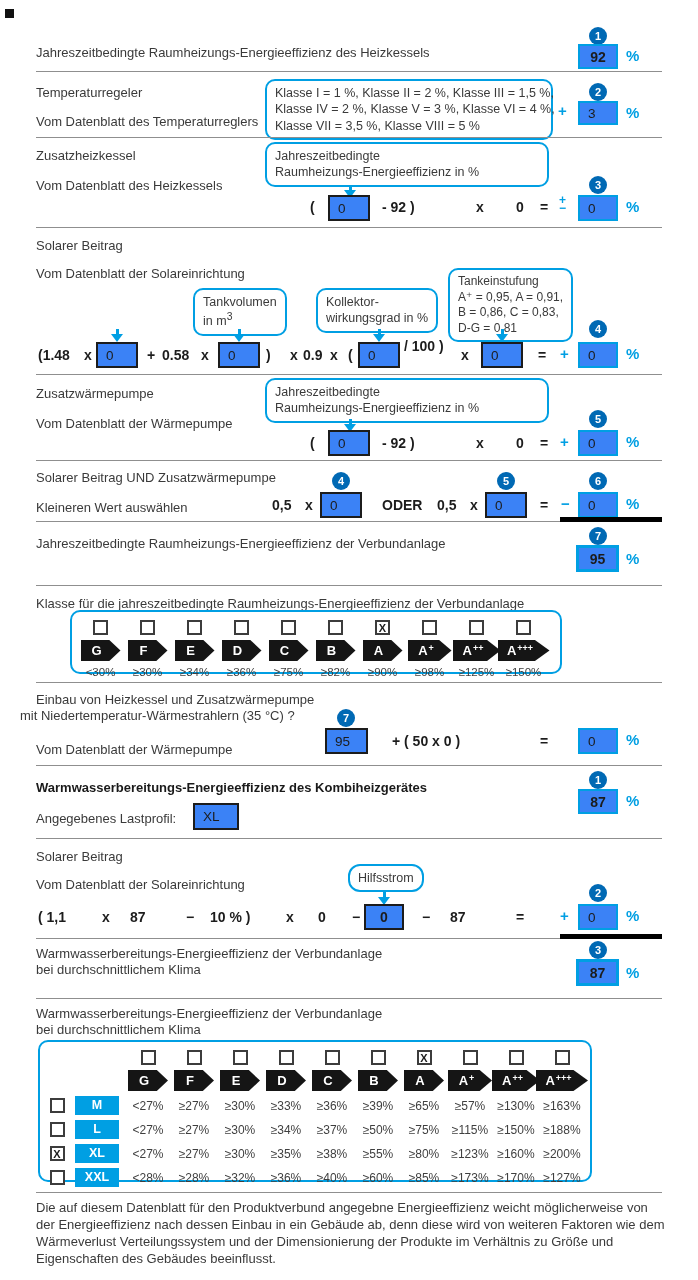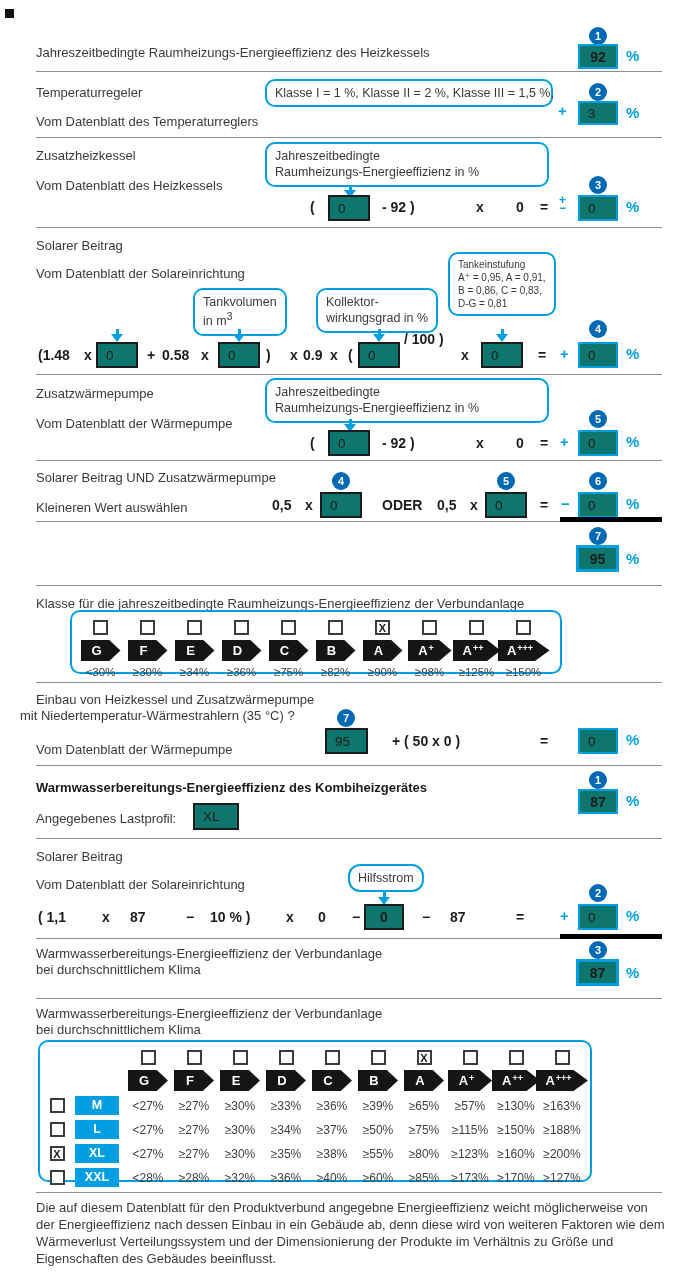--- a/index.html
+++ b/index.html
@@ -6,21 +6,21 @@
   .page{position:relative;width:698px;height:1280px;background:#fff;overflow:hidden;
         font-family:"Liberation Sans","DejaVu Sans",sans-serif;color:#3a3a3a;}
   .t{position:absolute;font-size:13px;line-height:1.25;white-space:nowrap;color:#3a3a3a;}
   .tb{font-weight:bold;color:#1a1a1a;}
   .sep{position:absolute;left:36px;width:626px;height:1px;background:#8f8f8f;}
   .bar{position:absolute;height:5px;background:#000;}
   .badge{position:absolute;width:18px;height:18px;border-radius:9px;background:#0069b4;color:#fff;
          font-size:11px;font-weight:bold;line-height:18px;text-align:center;}
   .callout{position:absolute;border:2px solid #009fe3;border-radius:10px;background:#fff;
            padding:4px 8px;font-size:12.5px;line-height:1.3;white-space:nowrap;color:#3a3a3a;}
-  .box{position:absolute;width:42px;height:26px;box-sizing:border-box;border:2px solid #1c1c1c;background:#0f766e;
+  .box{position:absolute;width:42px;height:26px;box-sizing:border-box;border:2px solid #1c1c1c;background:#3b82f6;
        font-size:13.5px;color:#1c1c1c;display:flex;align-items:center;padding-left:8px;}
   .box.cy{border-color:#009fe3;width:40px;}
   .box.cc{font-weight:bold;justify-content:center;padding-left:0;font-size:14px;}
   .box.big{border-width:3px;width:43px;height:27px;}
   .fx{position:absolute;font-weight:bold;font-size:14px;color:#1c1c1c;white-space:nowrap;}
   .cyt{position:absolute;color:#009fe3;font-weight:bold;font-size:15px;white-space:nowrap;}
   .pct{position:absolute;color:#009fe3;font-weight:bold;font-size:15px;}
   .pm{position:absolute;color:#009fe3;font-weight:bold;font-size:12px;line-height:8px;text-align:center;}
   .stem{position:absolute;width:3px;background:#009fe3;}
   .head{position:absolute;width:0;height:0;border-left:6px solid transparent;border-right:6px solid transparent;
@@ -54,20 +54,22 @@
   <div class="t" style="left:36px;top:45px">Jahreszeitbedingte Raumheizungs-Energieeffizienz des Heizkessels</div>
   <div class="badge" style="left:589px;top:27px">1</div>
   <div class="box cy cc" style="left:578px;top:44px;height:25px">92</div>
   <div class="pct" style="left:626px;top:47px">%</div>
   <div class="sep" style="top:71px"></div>
 
   <div class="t" style="left:36px;top:85px">Temperaturregeler</div>
   <div class="t" style="left:36px;top:114px">Vom Datenblatt des Temperaturreglers</div>
   <div class="callout" style="left:265px;top:79px;width:268px">
     <div>Klasse I = 1 %, Klasse II = 2 %, Klasse III = 1,5 %,</div>
+    <div>Klasse IV = 2 %, Klasse V = 3 %, Klasse VI = 4 %,</div>
+    <div>Klasse VII = 3,5 %, Klasse VIII = 5 %</div>
   </div>
   <div class="badge" style="left:589px;top:83px">2</div>
   <div class="cyt" style="left:558px;top:102px">+</div>
   <div class="box cy" style="left:578px;top:101px;height:24px">3</div>
   <div class="pct" style="left:626px;top:104px">%</div>
   <div class="sep" style="top:137px"></div>
 
   <div class="t" style="left:36px;top:148px">Zusatzheizkessel</div>
   <div class="t" style="left:36px;top:178px">Vom Datenblatt des Heizkessels</div>
   <div class="callout" style="left:265px;top:142px;width:264px">
@@ -91,21 +93,21 @@
   <div class="t" style="left:36px;top:238px">Solarer Beitrag</div>
   <div class="t" style="left:36px;top:266px">Vom Datenblatt der Solareinrichtung</div>
   <div class="callout" style="left:193px;top:288px">
     <div>Tankvolumen</div>
     <div><span>in m</span><sup>3</sup></div>
   </div>
   <div class="callout" style="left:316px;top:288px">
     <div>Kollektor-</div>
     <div>wirkungsgrad in %</div>
   </div>
-  <div class="callout" style="left:448px;top:252px;font-size:10px">
+  <div class="callout" style="left:448px;top:268px;font-size:12px">
     <div>Tankeinstufung</div>
     <div>A⁺ = 0,95, A = 0,91,</div>
     <div>B = 0,86, C = 0,83,</div>
     <div>D-G = 0,81</div>
   </div>
   <div class="stem" style="left:116px;top:329px;height:5px"></div>
   <div class="head" style="left:111px;top:334px"></div>
   <div class="stem" style="left:238px;top:329px;height:5px"></div>
   <div class="head" style="left:233px;top:334px"></div>
   <div class="stem" style="left:378px;top:329px;height:5px"></div>
@@ -119,21 +121,21 @@
   <div class="fx" style="left:147px;top:347px">+</div>
   <div class="fx" style="left:162px;top:347px">0.58</div>
   <div class="fx" style="left:201px;top:347px">x</div>
   <div class="box" style="left:218px;top:342px">0</div>
   <div class="fx" style="left:266px;top:347px">)</div>
   <div class="fx" style="left:290px;top:347px">x</div>
   <div class="fx" style="left:303px;top:347px">0.9</div>
   <div class="fx" style="left:330px;top:347px">x</div>
   <div class="fx" style="left:348px;top:347px">(</div>
   <div class="box" style="left:358px;top:342px">0</div>
-  <div class="fx" style="left:404px;top:331px">/ 100 )</div>
+  <div class="fx" style="left:404px;top:338px">/ 100 )</div>
   <div class="fx" style="left:461px;top:347px">x</div>
   <div class="box" style="left:481px;top:342px">0</div>
   <div class="fx" style="left:538px;top:347px">=</div>
   <div class="cyt" style="left:560px;top:345px">+</div>
   <div class="box cy" style="left:578px;top:342px">0</div>
   <div class="pct" style="left:626px;top:345px">%</div>
   <div class="sep" style="top:374px"></div>
 
   <div class="t" style="left:36px;top:386px">Zusatzwärmepumpe</div>
   <div class="t" style="left:36px;top:416px">Vom Datenblatt der Wärmepumpe</div>
@@ -167,20 +169,21 @@
   <div class="fx" style="left:437px;top:497px">0,5</div>
   <div class="fx" style="left:470px;top:497px">x</div>
   <div class="box" style="left:485px;top:492px">0</div>
   <div class="fx" style="left:540px;top:497px">=</div>
   <div class="cyt" style="left:561px;top:495px">−</div>
   <div class="box cy" style="left:578px;top:492px">0</div>
   <div class="pct" style="left:626px;top:495px">%</div>
   <div class="sep" style="top:521px"></div>
   <div class="bar" style="left:560px;top:517px;width:102px"></div>
 
+  <div class="t" style="left:36px;top:536px">Jahreszeitbedingte Raumheizungs-Energieeffizienz der Verbundanlage</div>
   <div class="badge" style="left:589px;top:527px">7</div>
   <div class="box cy cc big" style="left:576px;top:545px">95</div>
   <div class="pct" style="left:626px;top:550px">%</div>
   <div class="sep" style="top:585px"></div>
 
   <div class="t" style="left:36px;top:596px">Klasse für die jahreszeitbedingte Raumheizungs-Energieeffizienz der Verbundanlage</div>
   <div class="ebox grid8" style="left:70px;top:610px;width:492px;height:64px">
     <div class="cb"></div>
     <div class="cb"></div>
     <div class="cb"></div>

